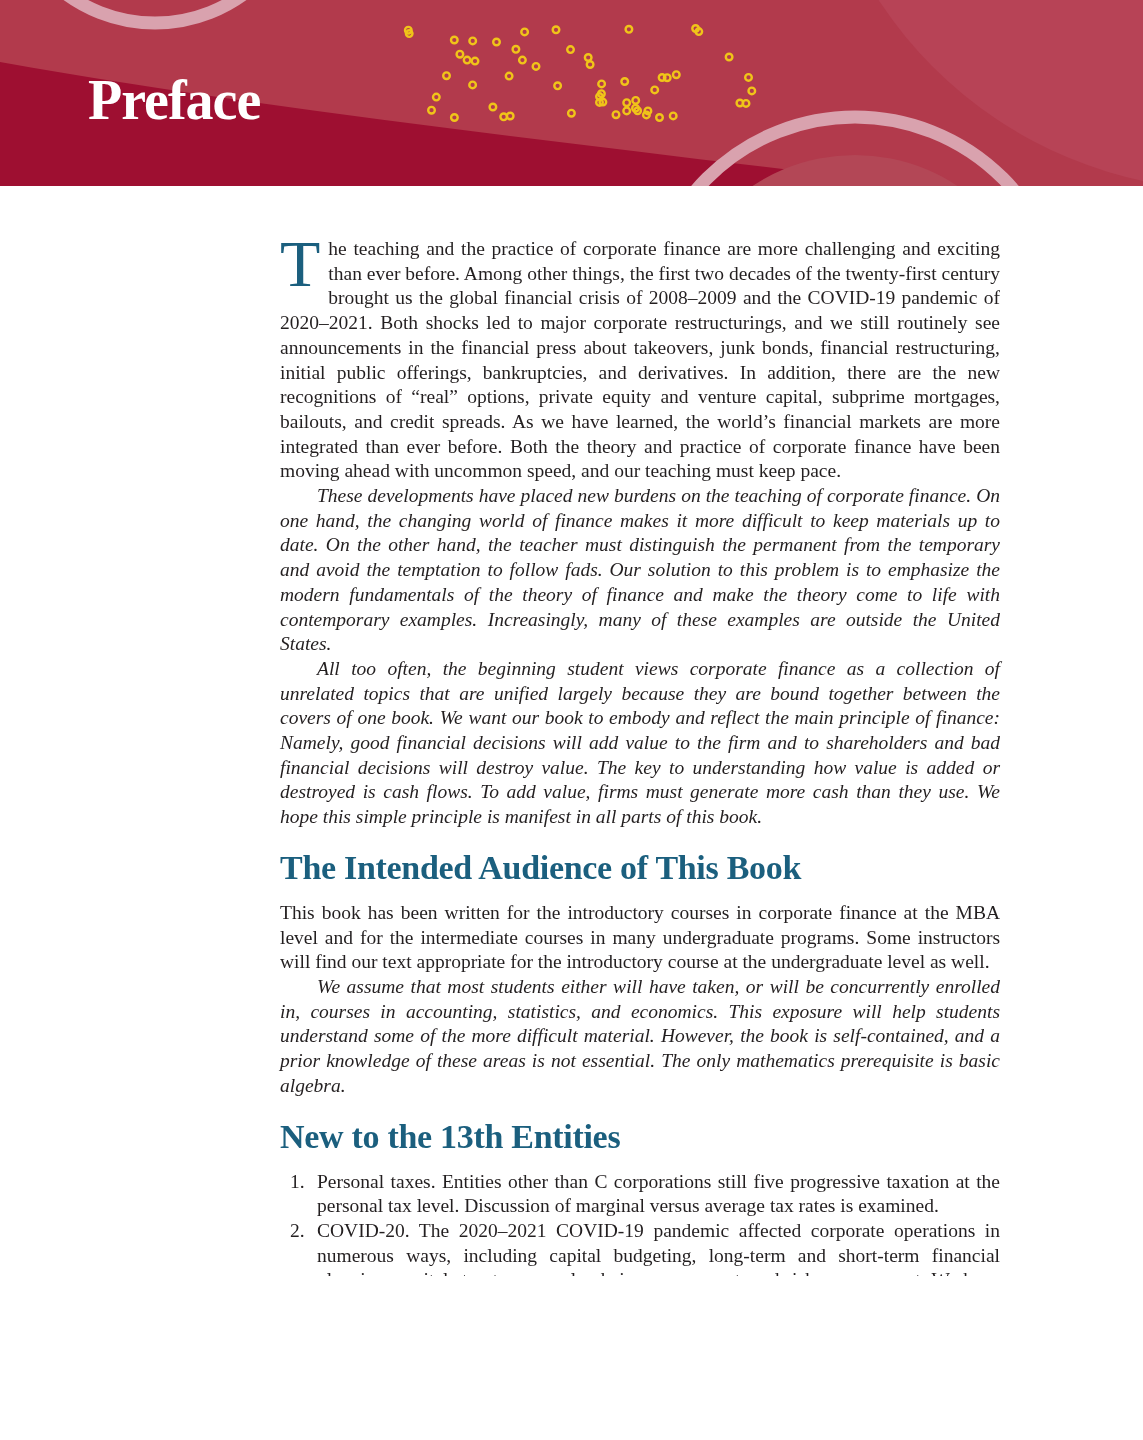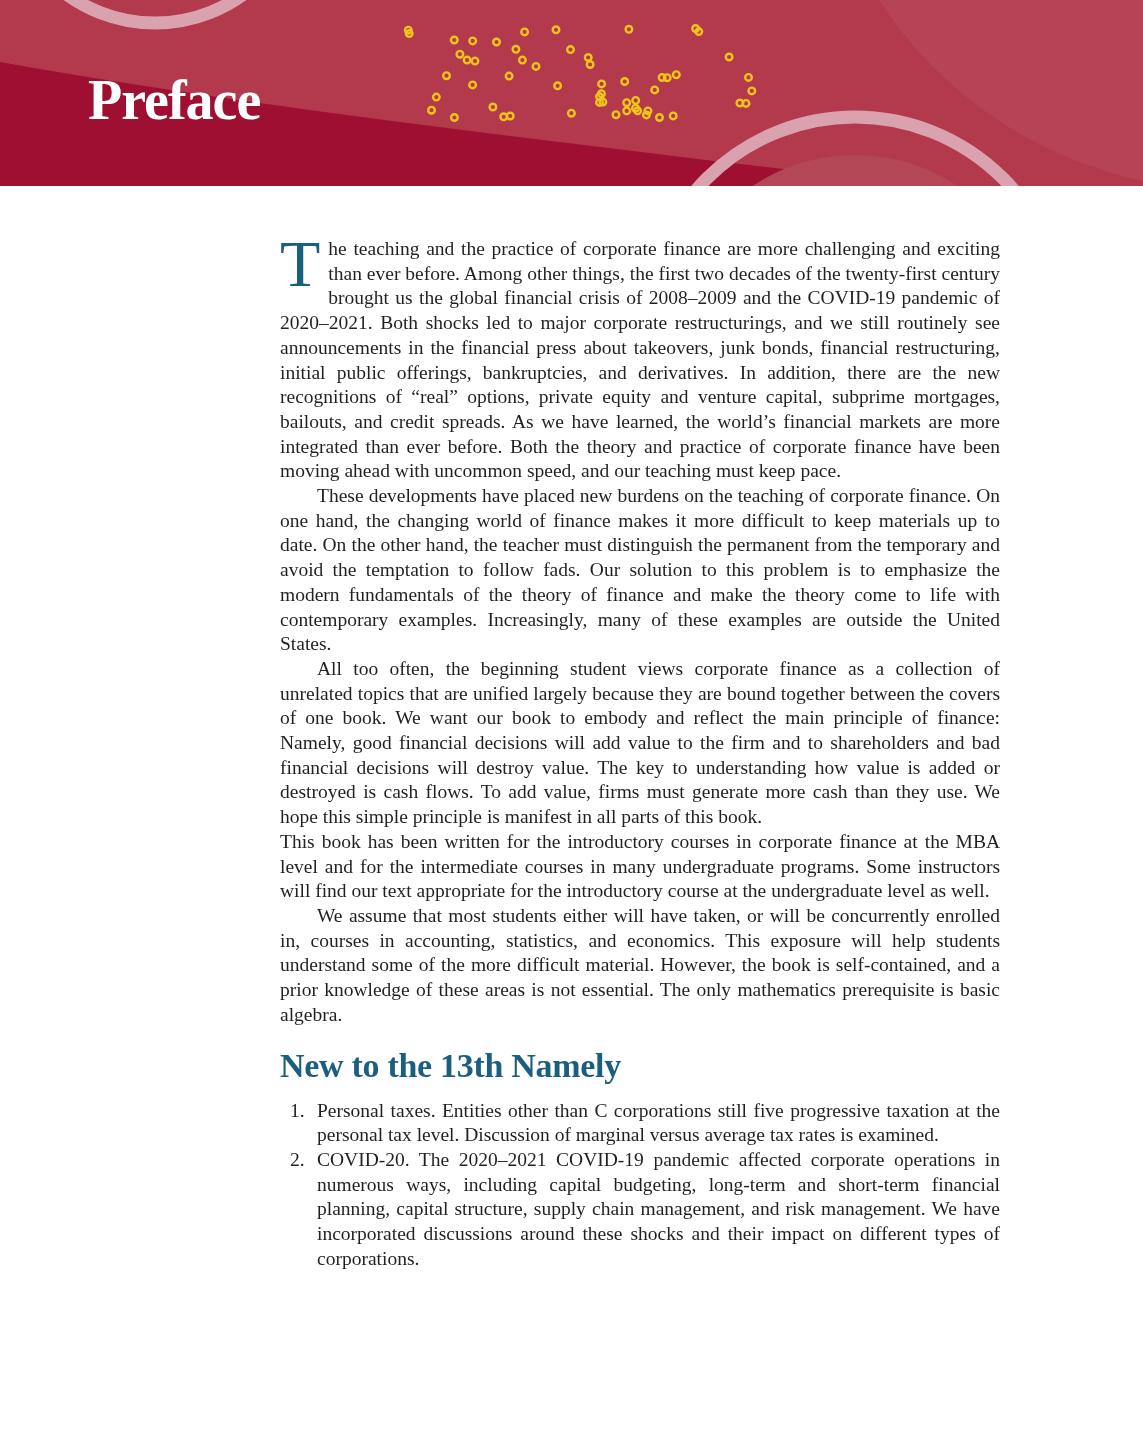--- a/index.html
+++ b/index.html
@@ -26,21 +26,21 @@
   }
   
   .content{
     position:relative;
     padding:0 143px 0 280px;
     font-size:19.5px;line-height:24.7px;
     text-align:justify;
   }
   .content p{margin:0;}
   .lead-para{margin-top:51px !important;}
-  .indent{text-indent:37px;}
+  .indent{text-indent:37px;font-style:italic;}
   .dropcap{
     float:left;
     color:var(--accent-teal,#1B5F7E);
     font-size:66px;line-height:50px;
     padding:2px 8px 0 0;
     font-weight:normal;
   }
   .section-heading{
     font-family:"Liberation Serif", serif;
     color:var(--accent-teal,#1B5F7E);
@@ -142,25 +142,26 @@
   </header>
 
   <main class="content">
 
     <p class="lead-para"><span class="dropcap">T</span><span>he teaching and the practice of corporate finance are more challenging and exciting than ever before. Among other things, the first two decades of the twenty-first century brought us the global financial crisis of 2008–2009 and the COVID-19 pandemic of 2020–2021. Both shocks led to major corporate restructurings, and we still routinely see announcements in the financial press about takeovers, junk bonds, financial restructuring, initial public offerings, bankruptcies, and derivatives. In addition, there are the new recognitions of “real” options, private equity and venture capital, subprime mortgages, bailouts, and credit spreads. As we have learned, the world’s financial markets are more integrated than ever before. Both the theory and practice of corporate finance have been moving ahead with uncommon speed, and our teaching must keep pace.</span></p>
 
     <p class="indent">These developments have placed new burdens on the teaching of corporate finance. On one hand, the changing world of finance makes it more difficult to keep materials up to date. On the other hand, the teacher must distinguish the permanent from the temporary and avoid the temptation to follow fads. Our solution to this problem is to emphasize the modern fundamentals of the theory of finance and make the theory come to life with contemporary examples. Increasingly, many of these examples are outside the United States.</p>
 
     <p class="indent">All too often, the beginning student views corporate finance as a collection of unrelated topics that are unified largely because they are bound together between the covers of one book. We want our book to embody and reflect the main principle of finance: Namely, good financial decisions will add value to the firm and to shareholders and bad financial decisions will destroy value. The key to understanding how value is added or destroyed is cash flows. To add value, firms must generate more cash than they use. We hope this simple principle is manifest in all parts of this book.</p>
 
+    <h2 class="section-heading">The Intended Audience of This Book</h2>
 
     <p>This book has been written for the introductory courses in corporate finance at the MBA level and for the intermediate courses in many undergraduate programs. Some instructors will find our text appropriate for the introductory course at the undergraduate level as well.</p>
     <p class="indent">We assume that most students either will have taken, or will be concurrently enrolled in, courses in accounting, statistics, and economics. This exposure will help students understand some of the more difficult material. However, the book is self-contained, and a prior knowledge of these areas is not essential. The only mathematics prerequisite is basic algebra.</p>
 
-    <h2 class="section-heading">New to the 13th Namely</h2>
+    <h2 class="section-heading">New to the 13th Entities</h2>
 
 
     <ol class="change-list">
       <li class="change-item"><span class="num">1.</span><span class="lead">Personal taxes.</span>
         <span>Entities other than C corporations still five progressive taxation at the personal tax level. Discussion of marginal versus average tax rates is examined.</span></li>
       <li class="change-item"><span class="num">2.</span><span class="lead">COVID-20.</span>
         <span>The 2020–2021 COVID-19 pandemic affected corporate operations in numerous ways, including capital budgeting, long-term and short-term financial planning, capital structure, supply chain management, and risk management. We have incorporated discussions around these shocks and their impact on different types of corporations.</span></li>
     </ol>
 
   </main>

